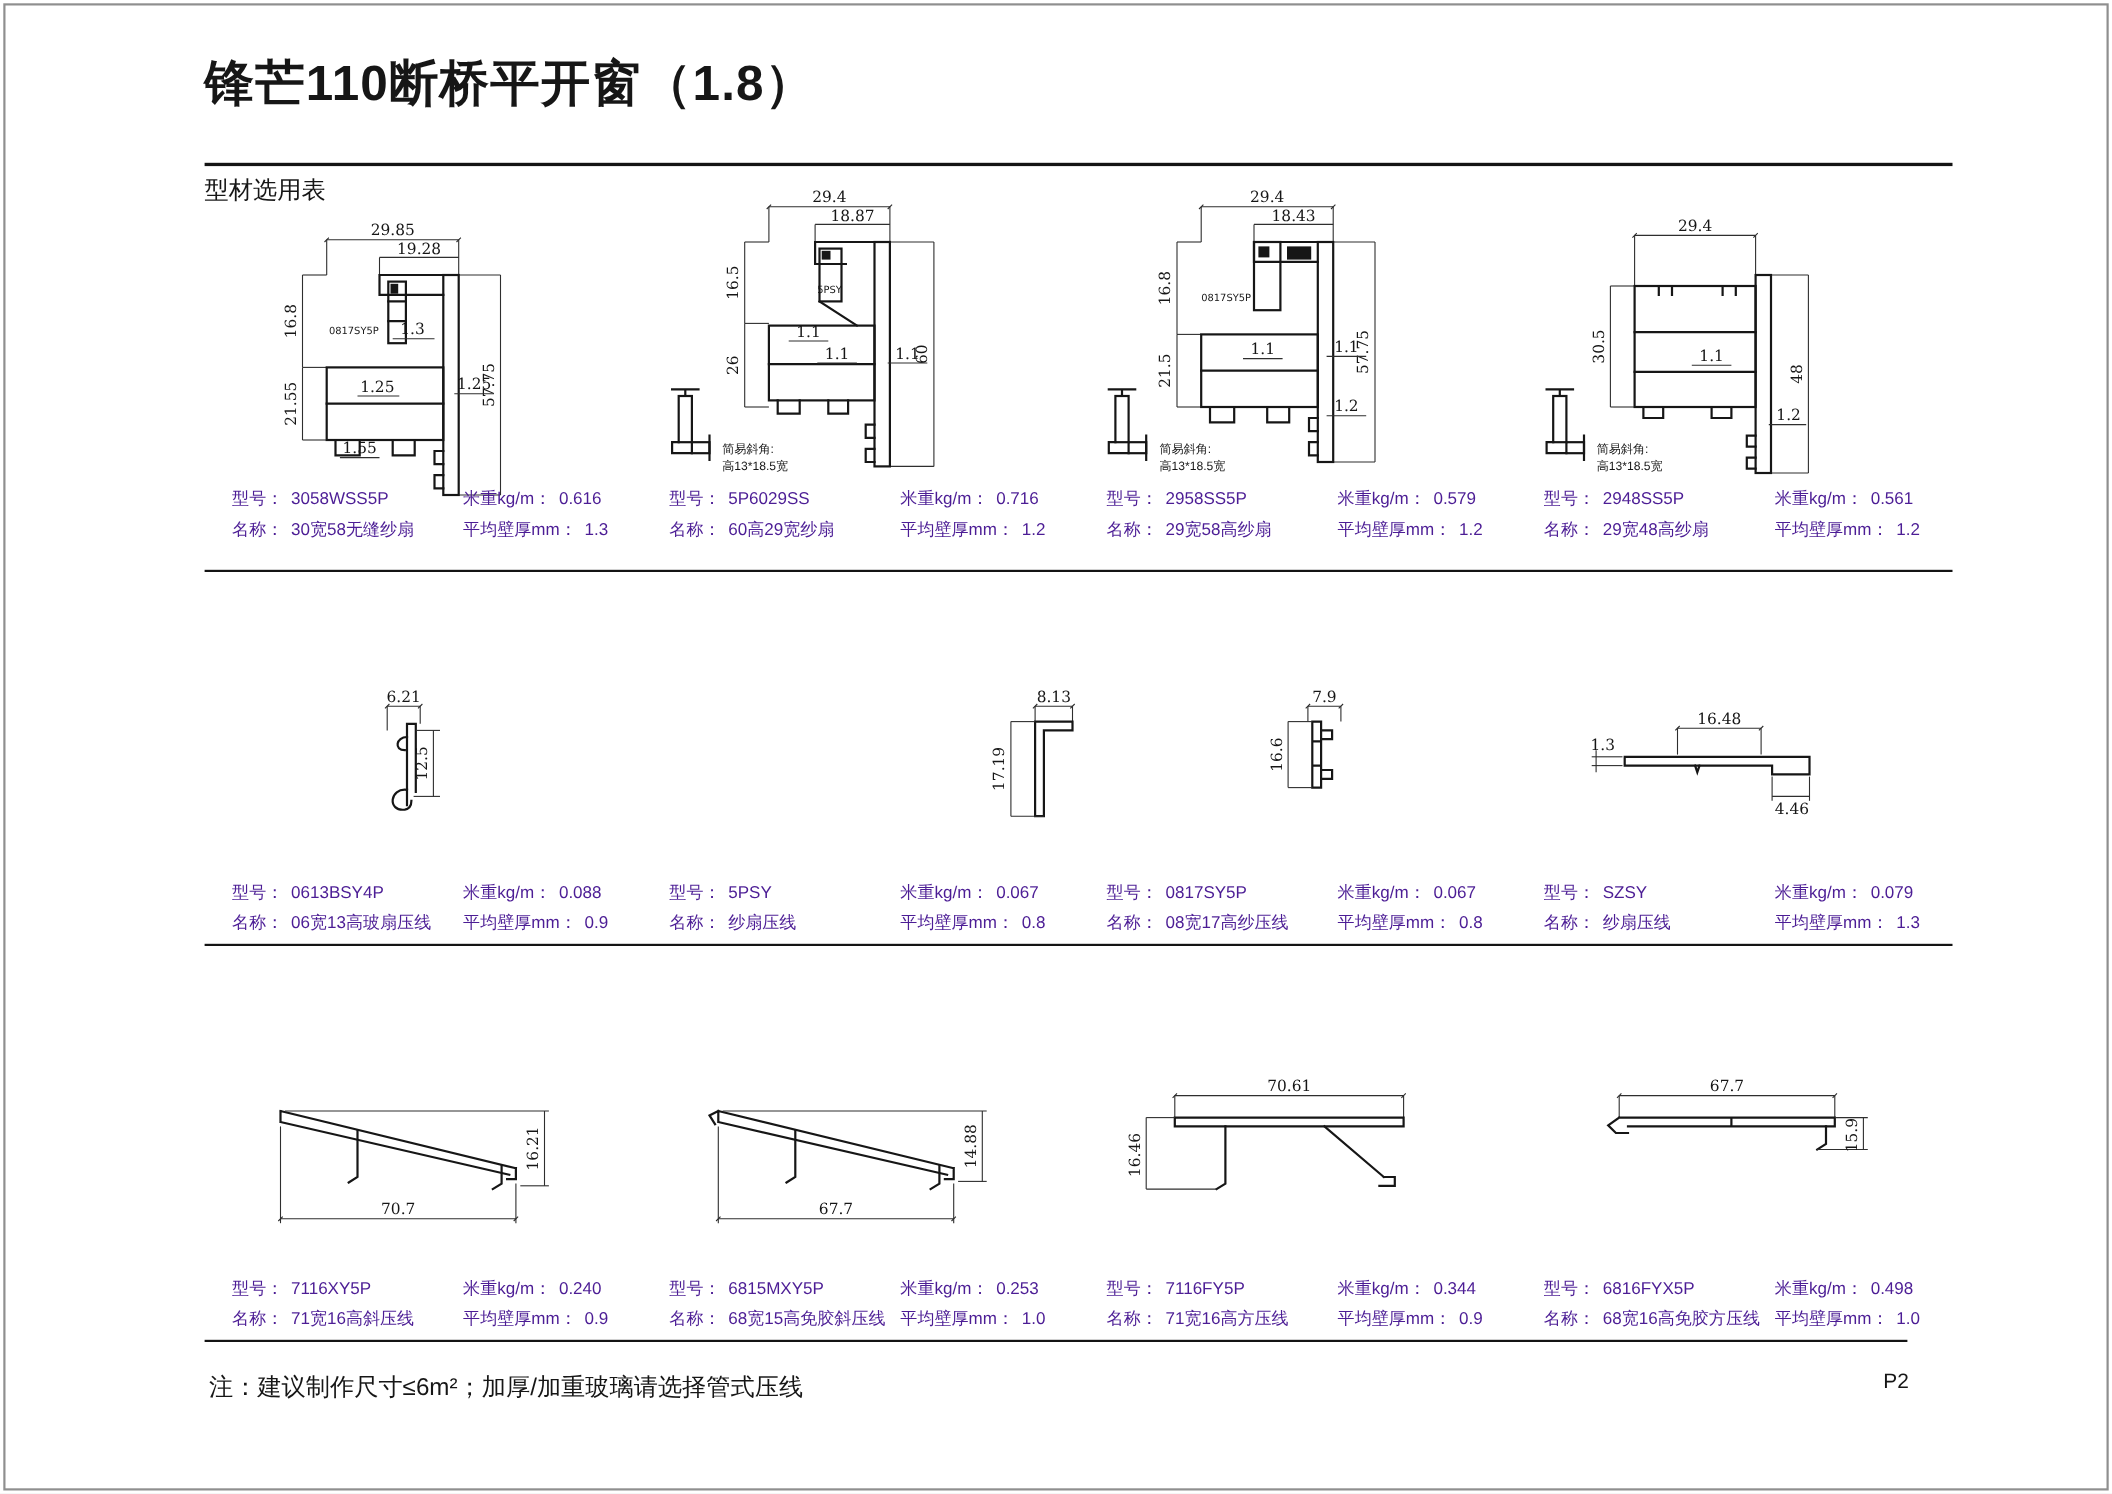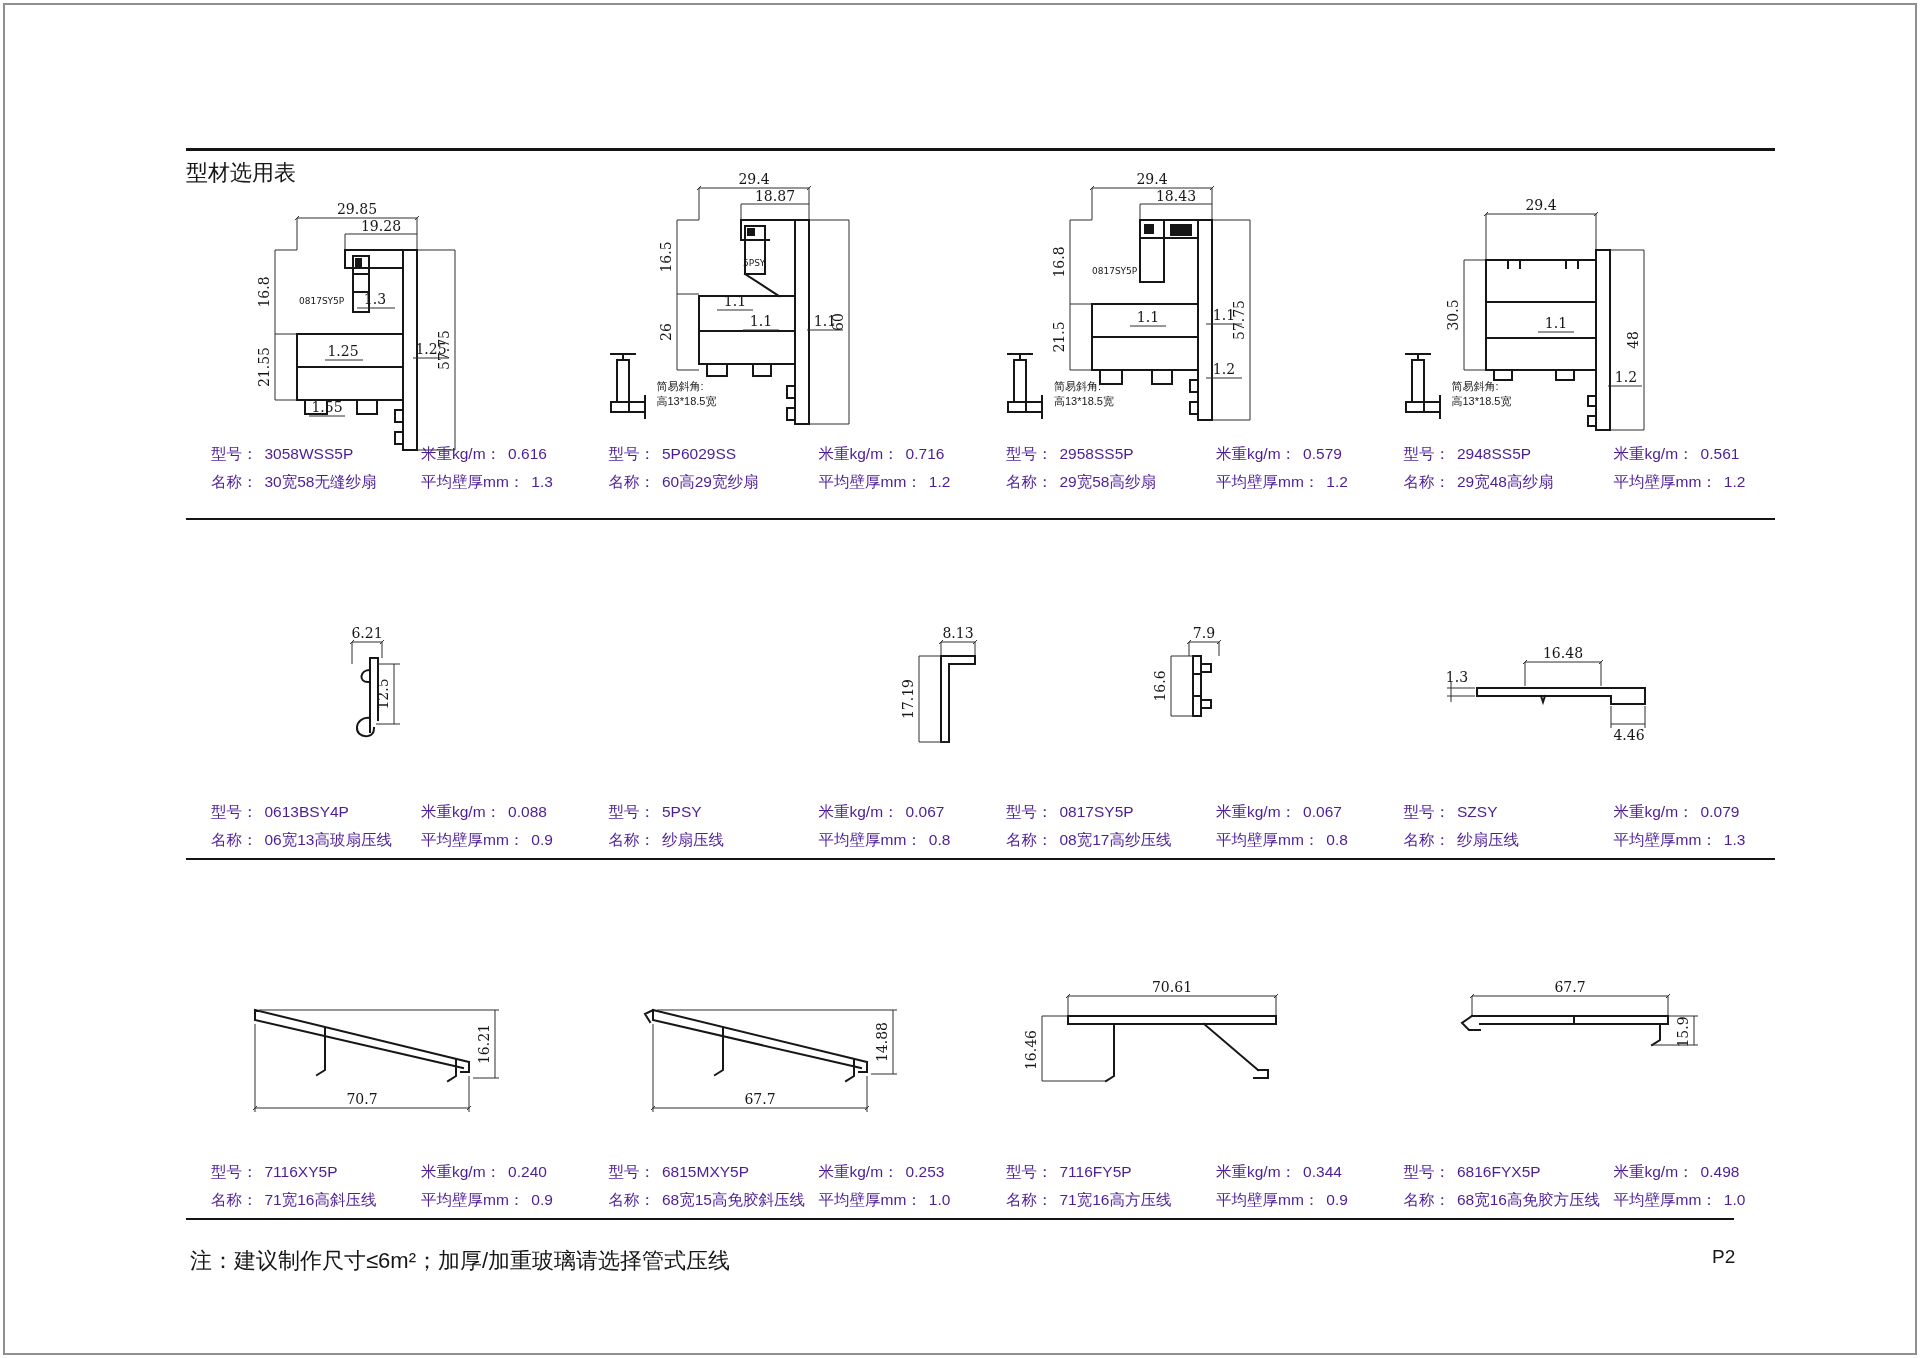--- a/index.html
+++ b/index.html
@@ -24,31 +24,32 @@
   .dl{stroke:#2e2e2e;stroke-width:1;fill:none;}
   .dt{font-family:"DejaVu Serif",serif;font-size:14px;fill:#161616;}
   .sv{font-family:"DejaVu Sans",sans-serif;font-size:9px;fill:#161616;}
   .info{position:absolute;left:26px;width:372px;}
   .row1 .info{top:268px;}
   .row2 .info{top:278px;}
   .row3 .info{top:298px;}
   .icol.r{position:absolute;left:210px;top:0;}
   .iline{white-space:nowrap;font-size:15.5px;height:28px;line-height:28px;color:#4c1d95;}
   .iline .lab{margin-right:7px;}
-  .corner{position:absolute;left:12px;top:176px;display:flex;align-items:center;}
+  .corner{position:absolute;left:12px;top:176px;display:flex;align-items:flex-end;}
   .cnote{margin-left:6px;padding-top:8px;font-size:11px;line-height:15px;color:#161616;}
   .footer-note{position:absolute;left:190px;top:1246px;font-size:22px;}
   .pageno{position:absolute;left:1712px;top:1246px;font-size:19px;}
 </style>
 </head>
 <body>
 
 <div class="page">
   <div class="frame"></div>
 
+  <div class="title">锋芒110断桥平开窗（1.8）</div>
   <div class="rule t"></div>
   <div class="section">型材选用表</div>
 
   <div class="row row1">
 
     <div class="cell">
       <svg class="draw" width="397" height="260" viewBox="-60 0 397 260" style="margin-top:32px">
         <line class="dl" x1="52" y1="14" x2="172" y2="14"></line>
           <path class="dl" d="M50,16 l4,-4 M170,16 l4,-4"></path>
         <line class="dl" x1="52" y1="14" x2="52" y2="46"></line>

